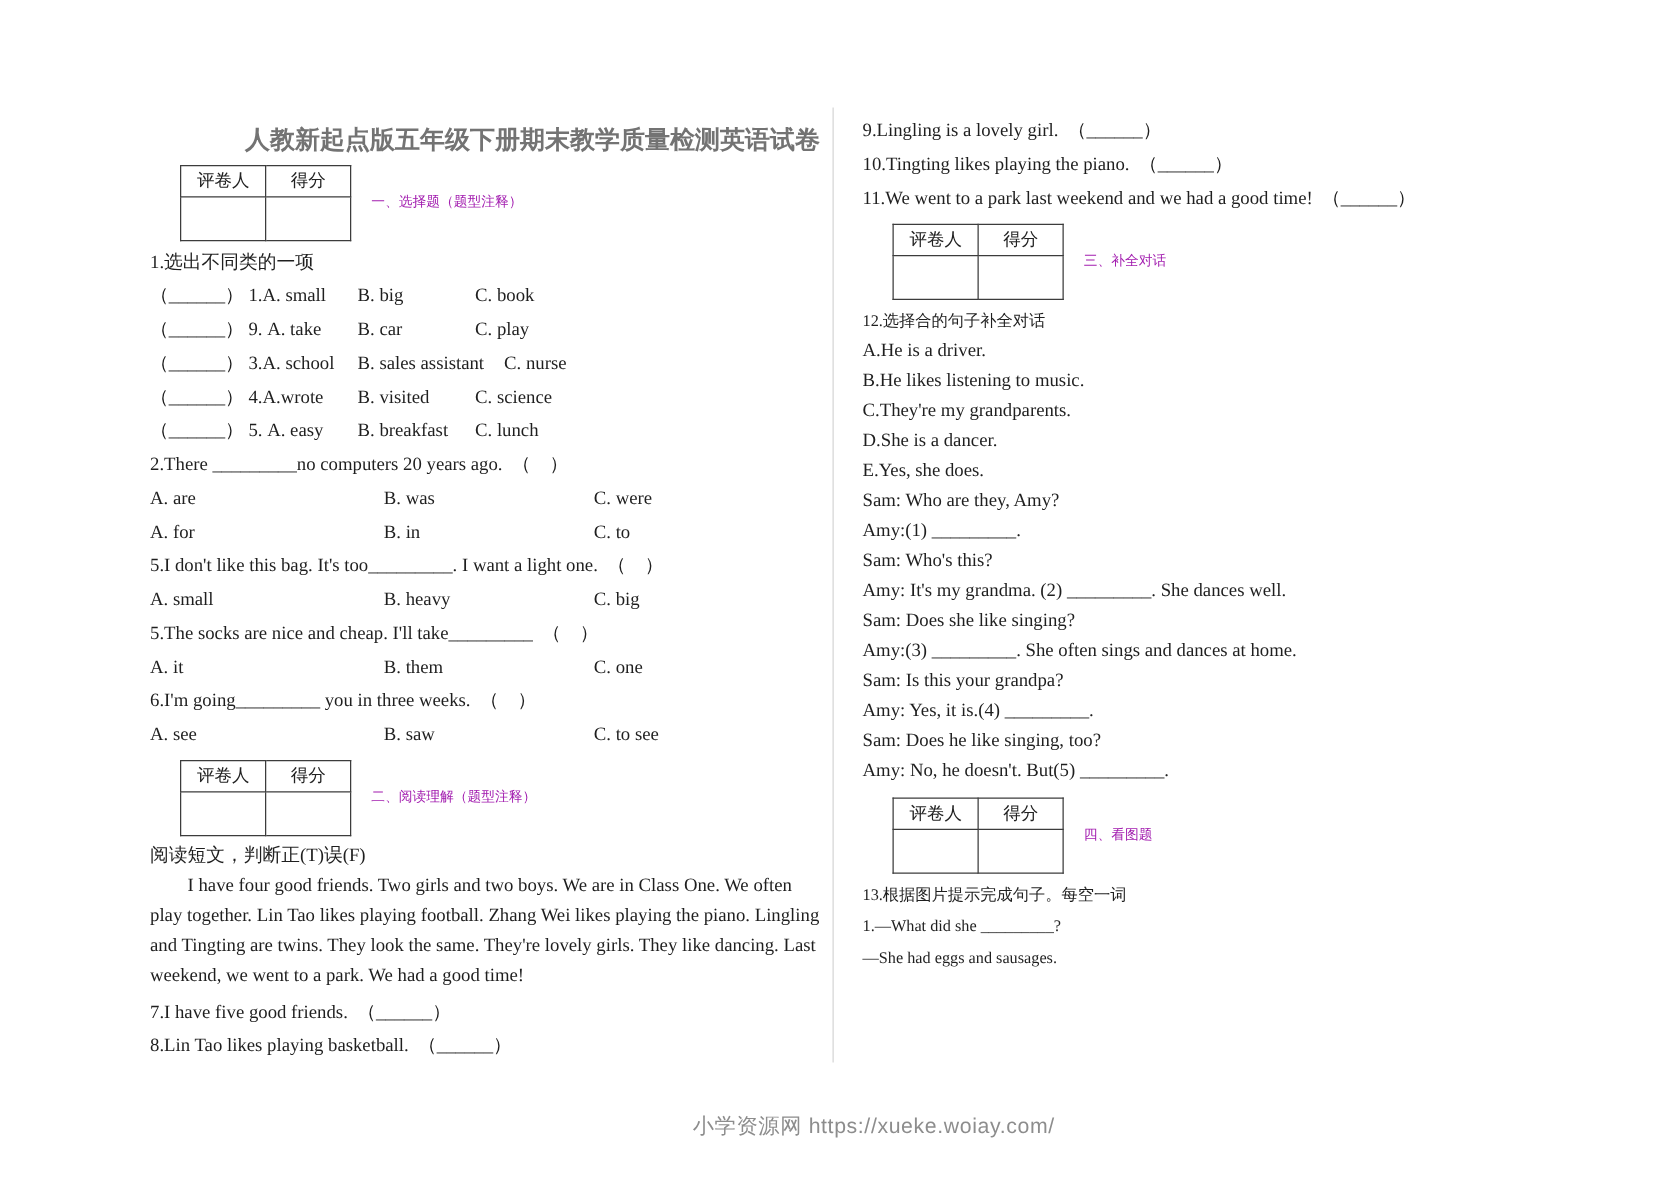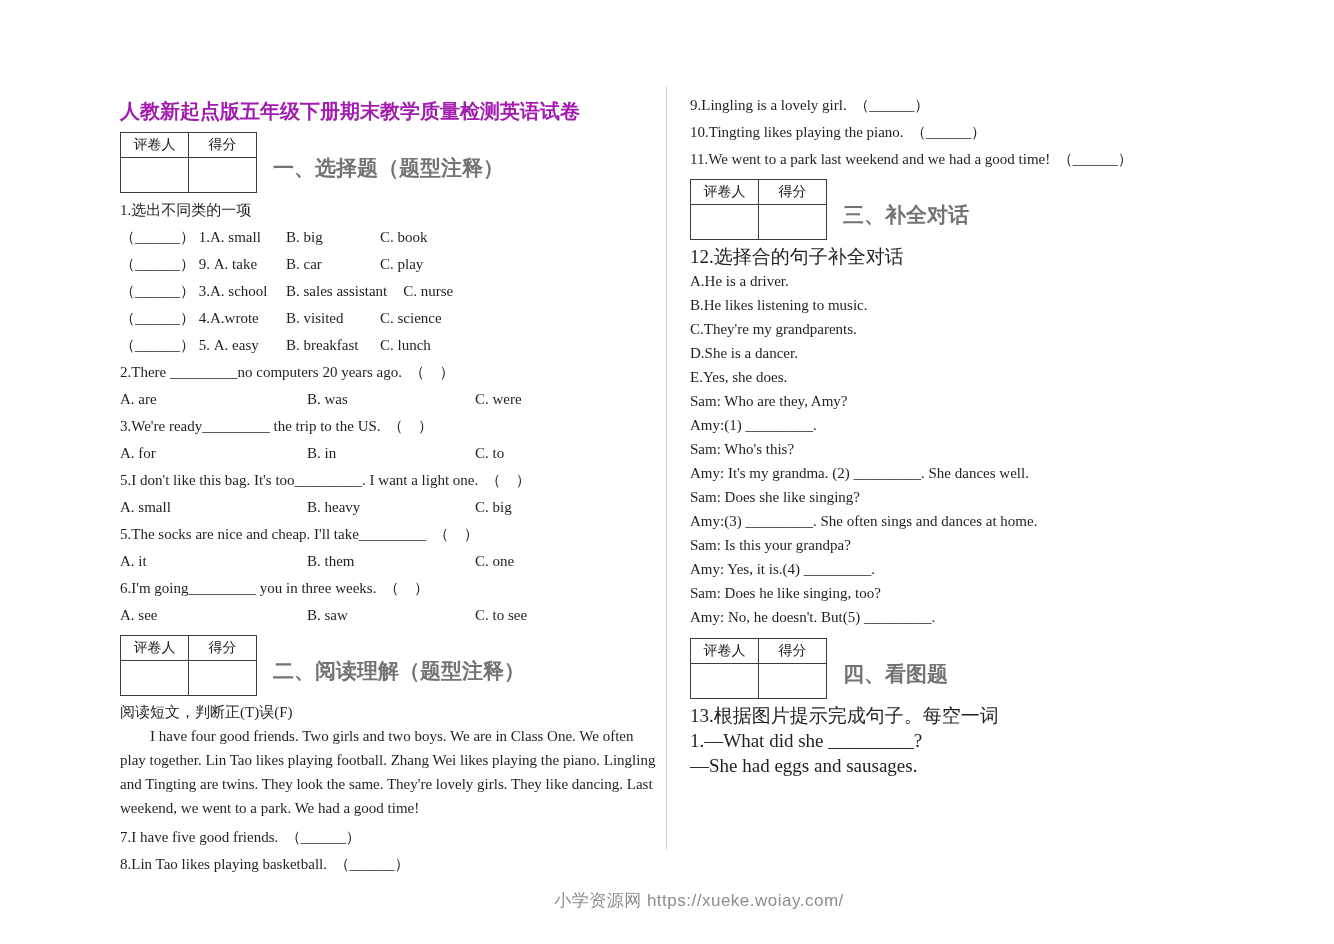--- a/index.html
+++ b/index.html
@@ -8,41 +8,41 @@
     font-family:"Liberation Serif","DejaVu Serif",serif; color:#1f1f1f;
     position:relative;
   }
   .page { position:relative; width:1334px; height:944px; background:#ffffff; }
   .divider { position:absolute; left:666px; top:86px; width:1px; height:764px; background:#d6d6d6; }
   .col { position:absolute; }
   .col-left  { left:120px; top:98px;  width:536px; }
   .col-right { left:690px; top:92px;  width:528px; }
 
   .title {
-    font-size:20px; font-weight:700; text-align:left; margin:0 0 7px 0;
-    font-family:"Liberation Sans","DejaVu Sans",sans-serif; color:#a21caf;
+    font-size:20px; font-weight:700; text-align:right; margin:0 0 7px 0;
+    font-family:"Liberation Sans","DejaVu Sans",sans-serif; color:#737373;
   }
 
   .score-block { display:flex; align-items:flex-start; margin:4px 0 4px 0; }
-  .score-table { border-collapse:collapse; }
+  .score-table { border-collapse:collapse;margin-left:24px; }
   .score-table td {
     border:1px solid #3c3c3c; width:67px; text-align:center;
     font-size:14px; padding:0; color:#222;
     font-family:"Liberation Serif","DejaVu Serif",serif;
   }
   .score-table tr.hdr td { height:24px; }
   .score-table tr.blank td { height:34px; }
   .section-heading {
-    font-weight:700; font-size:21px; margin:22px 0 0 16px; color:#737373;
+    font-weight:400; font-size:11px; margin:22px 0 0 16px; color:#a21caf;
     font-family:"Liberation Sans","DejaVu Sans",sans-serif; white-space:pre-wrap;
   }
 
   .line   { font-size:15px; line-height:27px; white-space:pre-wrap; }
   .rline  { font-size:15px; line-height:24px; white-space:pre-wrap; }
-  .rline25{ font-size:19px; line-height:25px; white-space:pre-wrap; }
+  .rline25{ font-size:13px; line-height:25px; white-space:pre-wrap; }
 
   .q1-row { display:flex; line-height:27px; font-size:15px;align-items:center; }
   .q1-lead{ width:166px; white-space:pre; }
   .q1-b   { min-width:78px; padding-right:16px; white-space:pre; }
   .q1-c   { white-space:pre; }
 
   .opt-row { display:flex; line-height:27px; font-size:15px; }
   .opt-a  { width:187px; white-space:pre; }
   .opt-b  { width:168px; white-space:pre; }
   .opt-c  { flex:1; white-space:pre; }
@@ -112,21 +112,20 @@
       <span class="q1-b">B. breakfast</span>
       <span class="q1-c">C. lunch</span>
     </div>
 
     <div class="line">2.There _________no computers 20 years ago.  （　）</div>
     <div class="opt-row">
       <span class="opt-a">A. are</span>
       <span class="opt-b">B. was</span>
       <span class="opt-c">C. were</span>
     </div>
-    <div class="line">3.We're ready_________ the trip to the US.  （　）</div>
     <div class="opt-row">
       <span class="opt-a">A. for</span>
       <span class="opt-b">B. in</span>
       <span class="opt-c">C. to</span>
     </div>
     <div class="line">5.I don't like this bag. It's too_________. I want a light one.  （　）</div>
     <div class="opt-row">
       <span class="opt-a">A. small</span>
       <span class="opt-b">B. heavy</span>
       <span class="opt-c">C. big</span>

